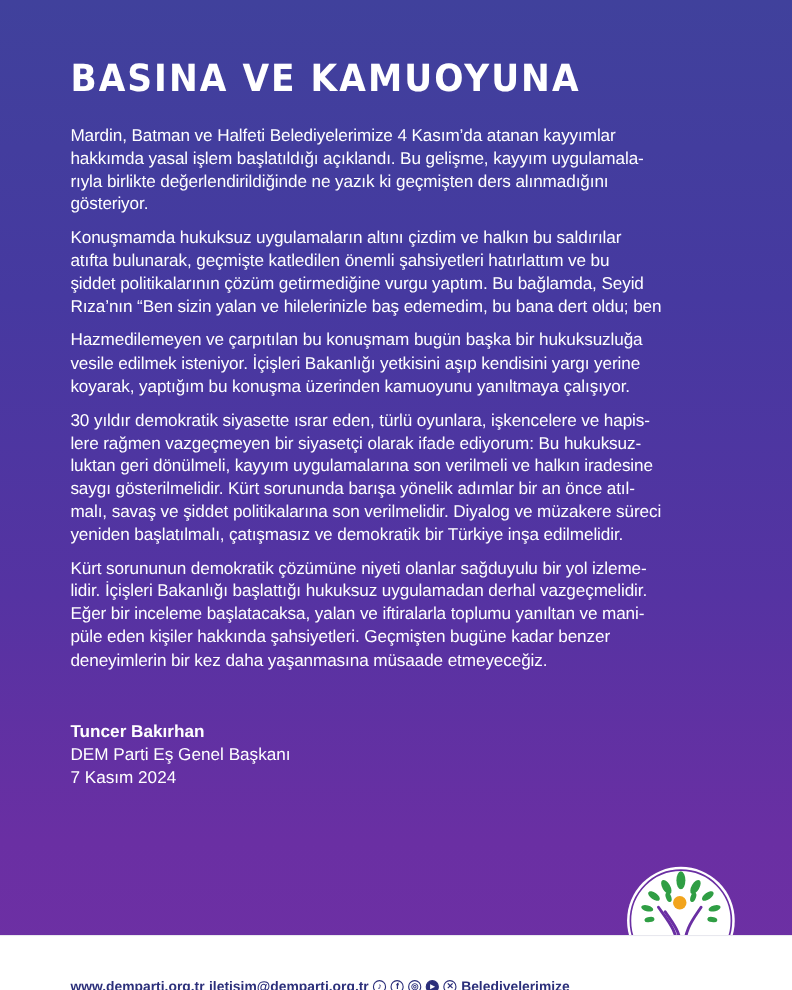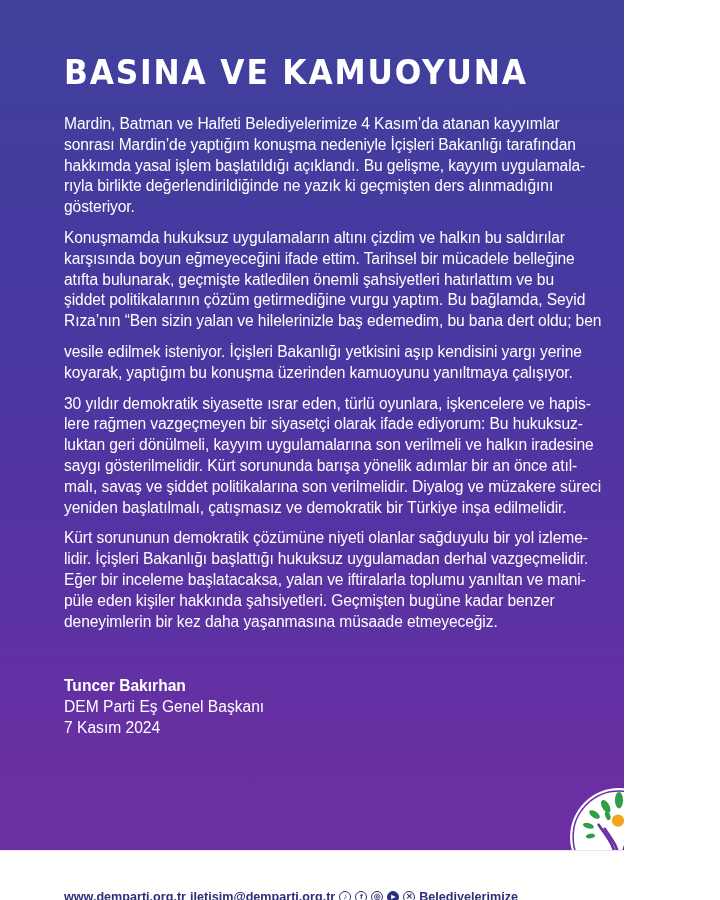--- a/index.html
+++ b/index.html
@@ -1,17 +1,17 @@
 <!DOCTYPE html>
 <html><head>
 <meta charset="utf-8">
 <style>
   html, body { margin:0; padding:0; }
   body { width:720px; height:900px; overflow:hidden; font-family:"Liberation Sans", sans-serif; }
-  .page { position:relative; width:624px; height:900px; overflow:hidden;
+  .page { position:relative; width:720px; height:900px; overflow:hidden;
     background: linear-gradient(180deg, #40419c 0%, #4639a0 30%, #5533a2 60%, #6a2fa3 85%, #6e30a4 100%); }
   .content { position:absolute; left:64px; top:52px; width:600px; color:#ffffff; }
   .title { font-family:"DejaVu Sans", sans-serif; font-weight:bold; font-size:34px; letter-spacing:2px; margin:0 0 22px 0; line-height:40px; transform:scaleX(0.92); transform-origin:left; white-space:nowrap; }
   .para { font-family:"Liberation Sans", sans-serif; font-size:15.6px; line-height:20.8px; margin:0 0 10px 0; text-align:left; letter-spacing:-0.1px; }
   .para span { display:block; white-space:nowrap; }
   .sig { margin-top:14px; font-size:15.6px; line-height:21px; }
   .sig .name { font-weight:bold;margin-top:43px; }
   .footer { position:absolute; left:0; top:850px; width:720px; height:50px; background:#ffffff; border-top:1px solid #e8e8ee; }
   .footer-text { position:absolute; left:64px; top:15px; font-family:"Liberation Sans", sans-serif; font-weight:bold; font-size:12.6px; color:#2b2f7a; white-space:nowrap; display:flex; align-items:center; gap:4px;margin-top:24px; }
   .soc { display:inline-flex; width:12px; height:12px; border:1.3px solid #2b2f7a; border-radius:50%; align-items:center; justify-content:center; font-size:8px; line-height:1; box-sizing:border-box; }
@@ -20,35 +20,34 @@
 </style>
 </head>
 <body>
 
 <div class="page">
   <div class="content">
     <h1 class="title">BASINA VE KAMUOYUNA</h1>
 
     <p class="para">
       <span>Mardin, Batman ve Halfeti Belediyelerimize 4 Kasım’da atanan kayyımlar</span>
-      <span>sonrası Mardin’de yaptığım konuşma nedeniyle İçişleri Bakanlığı tarafından</span>
       <span>hakkımda yasal işlem başlatıldığı açıklandı. Bu gelişme, kayyım uygulamala-</span>
       <span>rıyla birlikte değerlendirildiğinde ne yazık ki geçmişten ders alınmadığını</span>
       <span>gösteriyor.</span>
     </p>
 
     <p class="para">
       <span>Konuşmamda hukuksuz uygulamaların altını çizdim ve halkın bu saldırılar</span>
-      <span>karşısında boyun eğmeyeceğini ifade ettim. Tarihsel bir mücadele belleğine</span>
       <span>atıfta bulunarak, geçmişte katledilen önemli şahsiyetleri hatırlattım ve bu</span>
       <span>şiddet politikalarının çözüm getirmediğine vurgu yaptım. Bu bağlamda, Seyid</span>
       <span>Rıza’nın “Ben sizin yalan ve hilelerinizle baş edemedim, bu bana dert oldu; ben</span>
     </p>
 
     <p class="para">
+      <span>Hazmedilemeyen ve çarpıtılan bu konuşmam bugün başka bir hukuksuzluğa</span>
       <span>vesile edilmek isteniyor. İçişleri Bakanlığı yetkisini aşıp kendisini yargı yerine</span>
       <span>koyarak, yaptığım bu konuşma üzerinden kamuoyunu yanıltmaya çalışıyor.</span>
     </p>
 
     <p class="para">
       <span>30 yıldır demokratik siyasette ısrar eden, türlü oyunlara, işkencelere ve hapis-</span>
       <span>lere rağmen vazgeçmeyen bir siyasetçi olarak ifade ediyorum: Bu hukuksuz-</span>
       <span>luktan geri dönülmeli, kayyım uygulamalarına son verilmeli ve halkın iradesine</span>
       <span>saygı gösterilmelidir. Kürt sorununda barışa yönelik adımlar bir an önce atıl-</span>
       <span>malı, savaş ve şiddet politikalarına son verilmelidir. Diyalog ve müzakere süreci</span>

